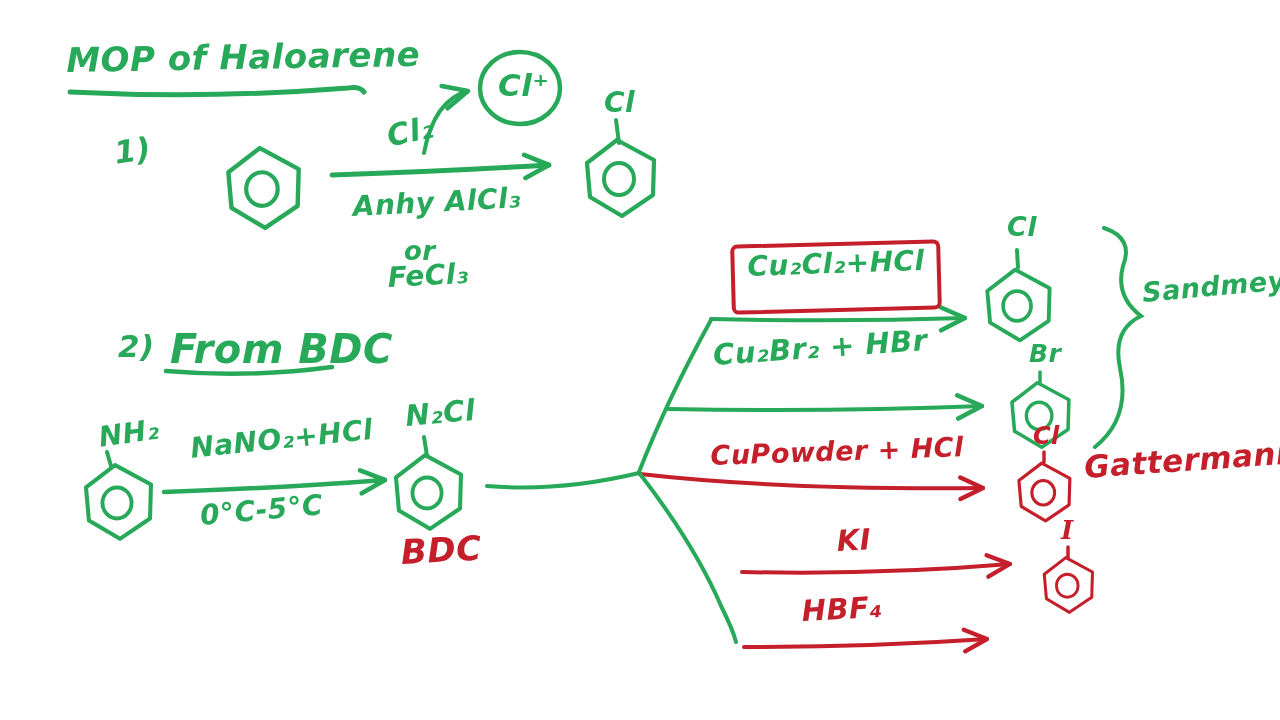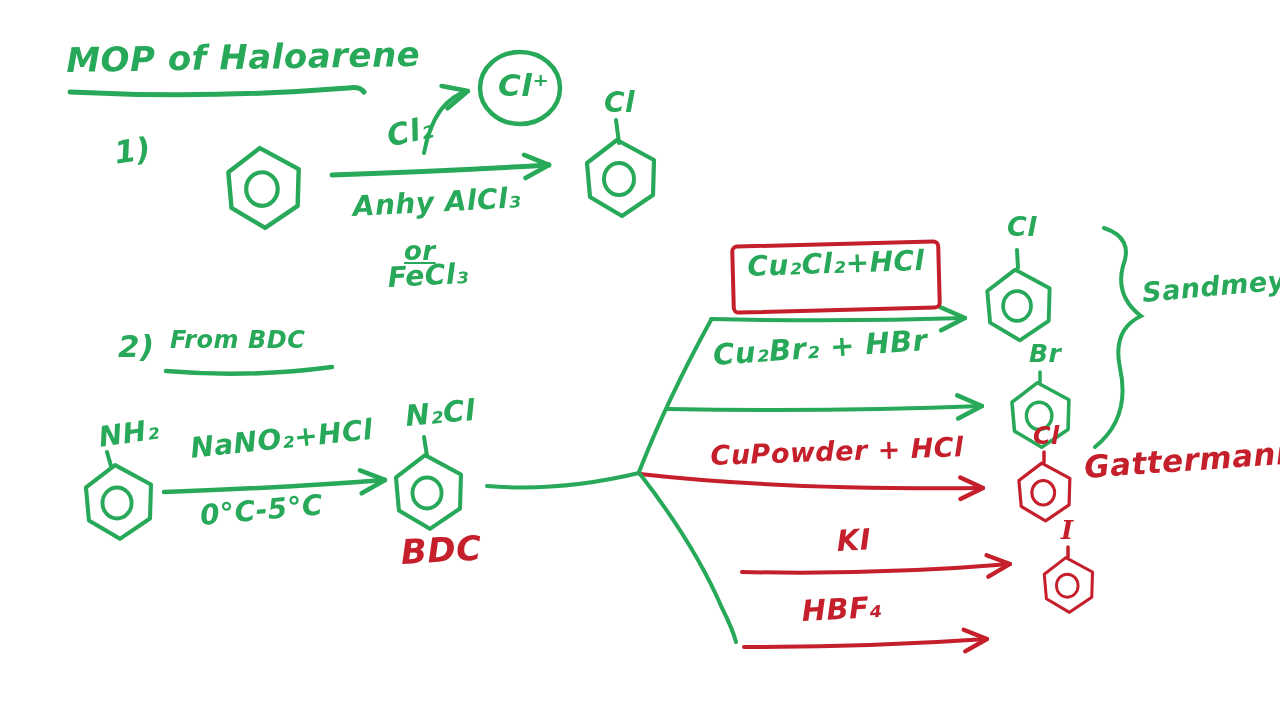--- a/index.html
+++ b/index.html
@@ -74,26 +74,26 @@
 
     <path d="M 1104 228 Q 1134 238 1123 266 Q 1115 296 1141 316 Q 1112 330 1120 368 Q 1131 418 1095 447" fill="none" stroke="#27a959" stroke-width="4" stroke-linecap="round"></path>
   </svg>
 
   <div class="lbl green" style="left:66px;top:42px;font-size:34px;transform:rotate(-1deg);">MOP of Haloarene</div>
 
   <div class="lbl green" style="left:112px;top:136px;font-size:31px;transform:rotate(-8deg);">1)</div>
   <div class="lbl green" style="left:384px;top:120px;font-size:30px;transform:rotate(-12deg);">Cl₂</div>
   <div class="lbl green" style="left:498px;top:68px;font-size:31px;">Cl⁺</div>
   <div class="lbl green" style="left:352px;top:192px;font-size:28px;transform:rotate(-3deg);">Anhy AlCl₃</div>
-  <div class="lbl green" style="left:404px;top:237px;font-size:26px;text-decoration:underline;">or</div>
+  <div class="lbl green" style="left:404px;top:237px;font-size:26px;">or</div>
   <div class="lbl green" style="left:387px;top:263px;font-size:28px;transform:rotate(-3deg);">FeCl₃</div>
   <div class="lbl green" style="left:604px;top:88px;font-size:28px;">Cl</div>
 
   <div class="lbl green" style="left:118px;top:329px;font-size:31px;">2)</div>
-  <div class="lbl green" style="left:170px;top:327px;font-size:24px;">From BDC</div>
+  <div class="lbl green" style="left:170px;top:327px;font-size:40px;">From BDC</div>
   <div class="lbl green" style="left:97px;top:423px;font-size:28px;transform:rotate(-8deg);">NH₂</div>
   <div class="lbl green" style="left:189px;top:434px;font-size:28px;transform:rotate(-6deg);">NaNO₂+HCl</div>
   <div class="lbl green" style="left:199px;top:501px;font-size:28px;transform:rotate(-5deg);">0°C-5°C</div>
   <div class="lbl green" style="left:404px;top:401px;font-size:29px;transform:rotate(-5deg);">N₂Cl</div>
   <div class="lbl red" style="left:400px;top:534px;font-size:34px;transform:rotate(-3deg);">BDC</div>
 
   <div class="lbl green" style="left:747px;top:252px;font-size:28px;transform:rotate(-2deg);">Cu₂Cl₂+HCl</div>
   <div class="lbl green" style="left:712px;top:340px;font-size:29px;transform:rotate(-4deg);">Cu₂Br₂ + HBr</div>
   <div class="lbl red" style="left:710px;top:441px;font-size:27px;transform:rotate(-2deg);">CuPowder + HCl</div>
   <div class="lbl red" style="left:836px;top:526px;font-size:29px;transform:rotate(-3deg);">KI</div>

